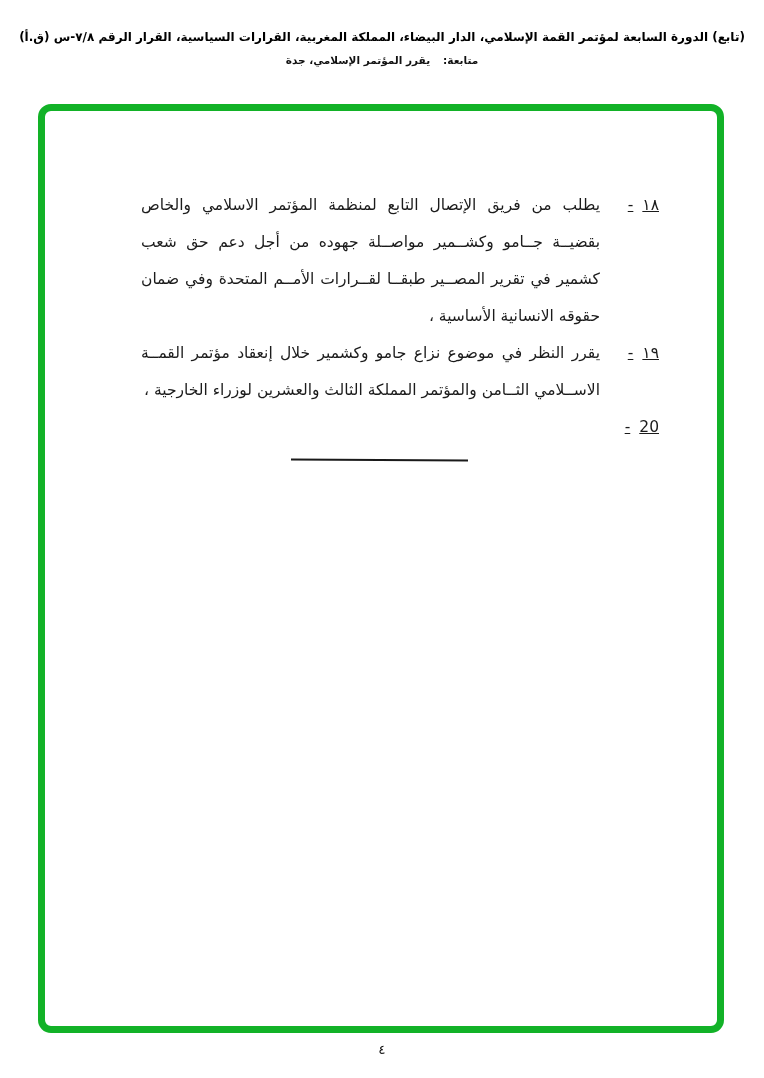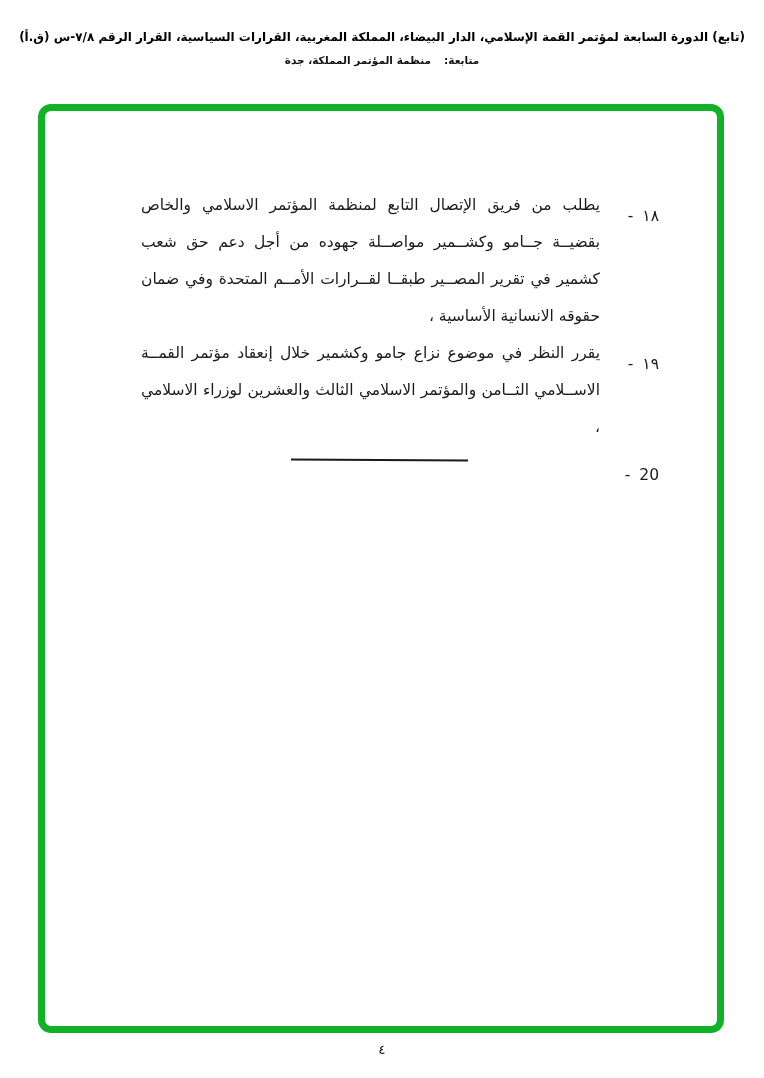--- a/index.html
+++ b/index.html
@@ -49,23 +49,24 @@
     direction:rtl;
     font-size:15.5px;
     line-height:37px;
     color:var(--text);
   }
   .item{
     position:relative;
     padding-right:59px;
   }
   .item-num{
-    position:absolute;right:0;top:11px;
+    position:absolute;right:0;top:0;
     line-height:37px;
     white-space:nowrap;
+    text-decoration:underline;
   }
   .item-num .dash{margin-right:9px;}
   .item-text{
     text-align:justify;
     margin-left:33px;
   }
   
   .divider{
     position:absolute;top:348px;left:246px;
     width:177px;height:2px;
@@ -82,40 +83,40 @@
 </style>
 </head>
 <body>
 
 <div class="page">
 
   <div class="header">
     <div class="h-title">(تابع) الدورة السابعة لمؤتمر القمة الإسلامي، الدار البيضاء، المملكة المغربية، القرارات السياسية، القرار الرقم ٧/٨-س (ق.أ)</div>
     <div class="h-source">
       <span>متابعة:</span>
-      <span>منظمة المؤتمر المملكة، جدة</span>
+      <span>يقرر المؤتمر الإسلامي، جدة</span>
     </div>
   </div>
 
   <div class="frame">
 
     <div class="doc-body">
 
       <div class="item">
         <div class="item-num">
           <span>١٨</span><span class="dash">-</span>
         </div>
         <div class="item-text">يطلب من فريق الإتصال التابع لمنظمة المؤتمر الاسلامي والخاص بقضيــة جــامو وكشــمير مواصــلة جهوده من أجل دعم حق شعب كشمير في تقرير المصــير طبقــا لقــرارات الأمــم المتحدة وفي ضمان حقوقه الانسانية الأساسية ،</div>
       </div>
 
       <div class="item">
         <div class="item-num">
           <span>١٩</span><span class="dash">-</span>
         </div>
-        <div class="item-text">يقرر النظر في موضوع نزاع جامو وكشمير خلال إنعقاد مؤتمر القمــة الاســلامي الثــامن والمؤتمر الاسلامي الثالث والعشرين لوزراء الاسلامي ،</div>
+        <div class="item-text">يقرر النظر في موضوع نزاع جامو وكشمير خلال إنعقاد مؤتمر القمــة الاســلامي الثــامن والمؤتمر المملكة الثالث والعشرين لوزراء الخارجية ،</div>
       </div>
 
       <div class="item">
         <div class="item-num">
           <span>20</span><span class="dash">-</span>
         </div>
       </div>
 
     </div>
 

